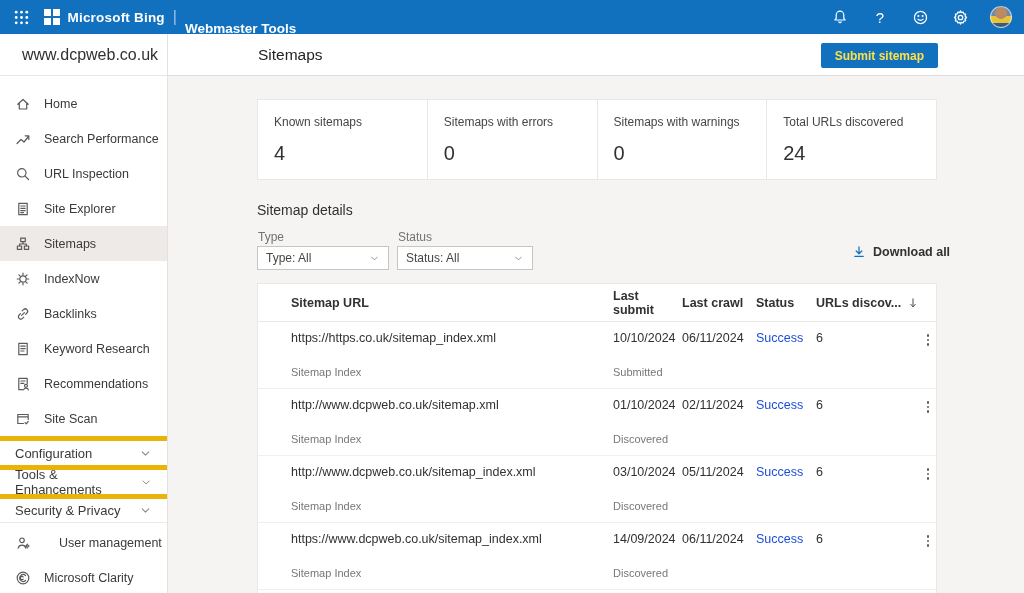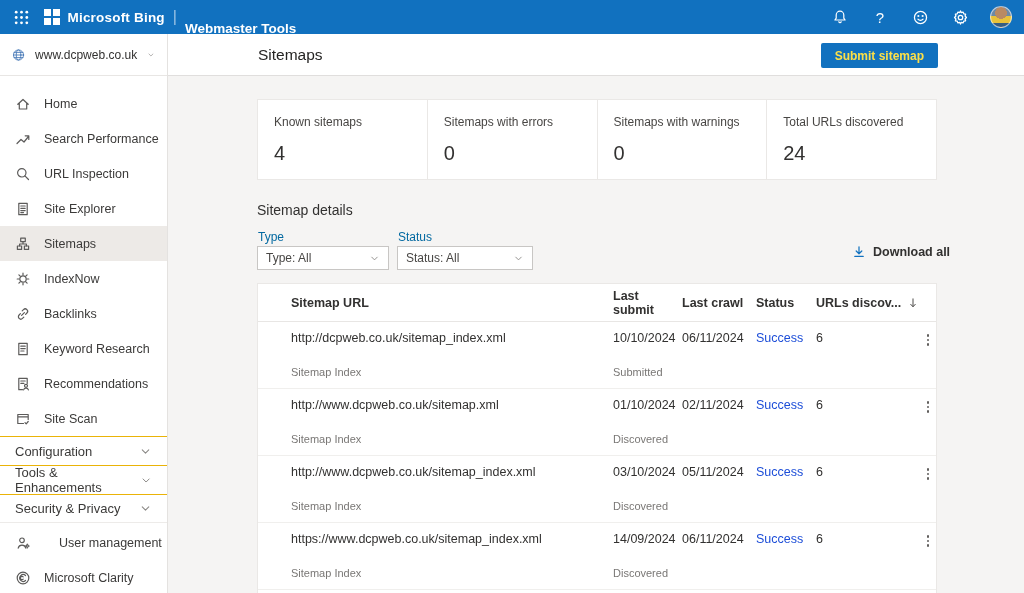--- a/index.html
+++ b/index.html
@@ -21,27 +21,27 @@
   .avatar { width:22px; height:22px; border-radius:50%; cursor:pointer; border:1px solid rgba(255,255,255,.6);
             background:
               radial-gradient(circle at 50% 30%, #b98a63 0 34%, transparent 35%),
               linear-gradient(180deg,#6d8aa6 0 45%, #e8c23a 46% 78%, #355d83 79% 100%); }
 
   
   .sidebar { position:absolute; top:34px; left:0; width:168px; bottom:0; background:#fff;
              border-right:1px solid #e4e2e0; }
   .site-selector { height:42px; border-bottom:1px solid #e8e6e4; display:flex; align-items:center;
                    padding:0 12px; gap:10px; cursor:pointer; background:#fff; }
-  .site-name { font-size:12px; color:#323130; flex:1; white-space:nowrap; }
+  .site-name { font-size:16px; color:#323130; flex:1; white-space:nowrap; }
   .nav { padding-top:10px; }
   .nav-item { height:35px; display:flex; align-items:center; gap:13px; padding:0 15px;
               font-size:12.5px; color:#3b3a39; cursor:pointer; white-space:nowrap; }
   .nav-item.selected { background:#edeae7; }
   .nav-item .nicon { width:16px; height:16px; flex:0 0 16px; display:flex; align-items:center; justify-content:center; }
-  .nav-section { height:29px; border-top:1px solid #eab308; display:flex; align-items:center;
+  .nav-section { height:29px; border-top:5px solid #eab308; display:flex; align-items:center;
                  justify-content:space-between; padding:0 15px; font-size:13px; color:#3b3a39; cursor:pointer; }
   .nav-section.last { border-bottom:1px solid #edebe9; }
   svg.ic { stroke:#5c5b5a; fill:none; stroke-width:1.2; stroke-linecap:round; stroke-linejoin:round; }
   svg.chev { stroke:#8a8886; fill:none; stroke-width:1.3; stroke-linecap:round; stroke-linejoin:round; }
 
   
   .main-header { position:absolute; top:34px; left:168px; right:0; height:42px; background:#fff;
                  border-bottom:1px solid #e0dedd; display:flex; align-items:center; }
   .page-title { margin-left:90px; font-size:15.5px; color:#252423; }
   .submit-btn { position:absolute; right:86px; top:9px; height:25px; padding:0 14px; background:#1171bf;
@@ -53,21 +53,21 @@
 
   .stats { position:absolute; left:89px; top:23px; width:680px; height:81px; background:#fff;
            border:1px solid #eae8e6; display:flex; }
   .stat { flex:1; padding:15px 0 0 16px; border-right:1px solid #eae8e6; }
   .stat:last-child { border-right:none; }
   .stat-label { font-size:12px; color:#484644; }
   .stat-value { font-size:20px; color:#323130; margin-top:13px; }
 
   .details-title { position:absolute; left:89px; top:126px; font-size:14px; color:#323130; }
 
-  .filter-label { position:absolute; top:154px; font-size:12px; color:#0369a1; }
+  .filter-label { position:absolute; top:154px; font-size:12px; color:#737373; }
   .lbl-type { left:90px; } .lbl-status { left:230px; }
   .select { position:absolute; top:170px; height:24px; background:#fff; border:1px solid #c8c6c4;
             display:flex; align-items:center; justify-content:space-between; padding:0 8px;
             font-size:12px; color:#484644; cursor:pointer; }
   .sel-type { left:89px; width:132px; } .sel-status { left:229px; width:136px; }
 
   .download-all { position:absolute; top:169px; left:684px; display:flex; align-items:center; gap:7px;
                   font-size:12.5px; font-weight:600; color:#323130; cursor:pointer; }
 
   .table-card { position:absolute; left:89px; top:207px; width:680px; background:#fff; border:1px solid #eae8e6; }
@@ -347,21 +347,21 @@
         <span>URLs discov...</span>
         <svg width="12" height="12" viewBox="0 0 16 16" style="stroke:#484644;fill:none;stroke-width:1.3;stroke-linecap:round;stroke-linejoin:round">
           <path d="M8 2.5 V12.5 M5 9.8 L8 13 L11 9.8"></path>
         </svg>
       </div>
       <div></div>
     </div>
 
     <div class="tgrid t-row">
       <div>
-        <div>http://dcpweb.co.uk/sitemap_index.xml</div>
+        <div>https://https.co.uk/sitemap_index.xml</div>
         <div class="cell-sub">Sitemap Index</div>
       </div>
       <div>
         <div>10/10/2024</div>
         <div class="cell-sub">Submitted</div>
       </div>
       <div>06/11/2024</div>
       <div class="status-success">Success</div>
       <div>6</div>
       <div class="kebab">

